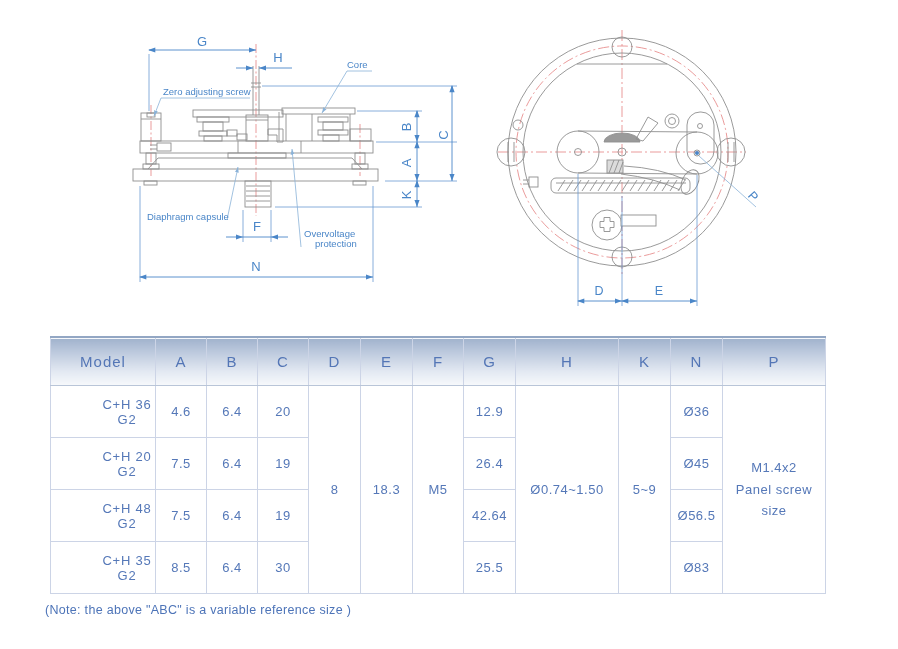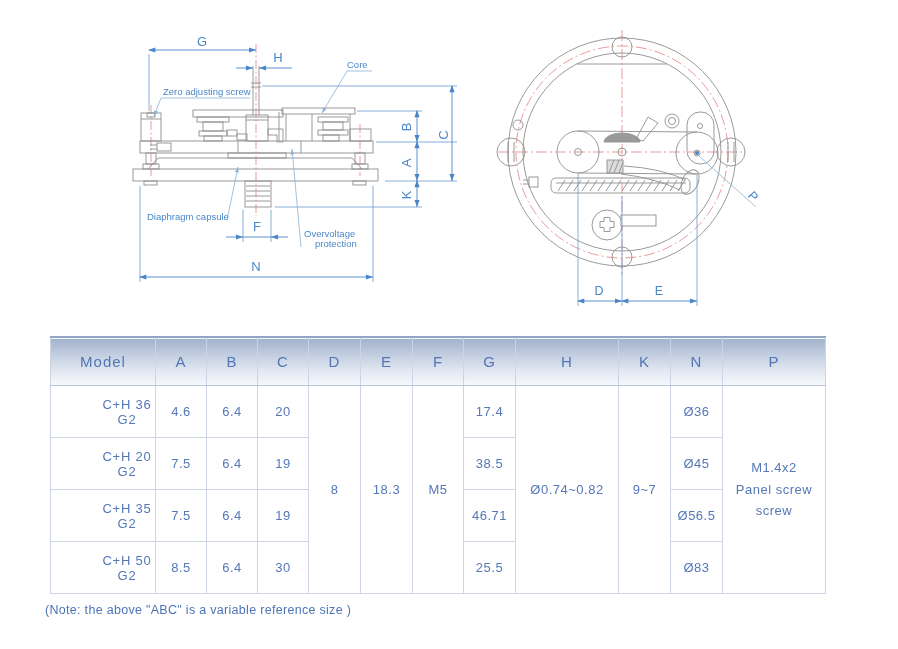--- a/index.html
+++ b/index.html
@@ -290,48 +290,48 @@
     </thead>
     <tbody>
       <tr>
         <td class="model-col">C+H 36 G2</td>
         <td>4.6</td>
         <td>6.4</td>
         <td>20</td>
         <td rowspan="4">8</td>
         <td rowspan="4">18.3</td>
         <td rowspan="4">M5</td>
-        <td>17.4</td>
-        <td rowspan="4">Ø0.74~0.82</td>
-        <td rowspan="4">9~7</td>
+        <td>12.9</td>
+        <td rowspan="4">Ø0.74~1.50</td>
+        <td rowspan="4">5~9</td>
         <td>Ø36</td>
         <td rowspan="4">
           <div class="p-line">M1.4x2</div>
           <div class="p-line">Panel screw</div>
-          <div class="p-line">screw</div>
+          <div class="p-line">size</div>
         </td>
       </tr>
       <tr>
         <td class="model-col">C+H 20 G2</td>
         <td>7.5</td>
         <td>6.4</td>
         <td>19</td>
-        <td>38.5</td>
+        <td>26.4</td>
         <td>Ø45</td>
       </tr>
       <tr>
-        <td class="model-col">C+H 35 G2</td>
+        <td class="model-col">C+H 48 G2</td>
         <td>7.5</td>
         <td>6.4</td>
         <td>19</td>
-        <td>46.71</td>
+        <td>42.64</td>
         <td>Ø56.5</td>
       </tr>
       <tr>
-        <td class="model-col">C+H 50 G2</td>
+        <td class="model-col">C+H 35 G2</td>
         <td>8.5</td>
         <td>6.4</td>
         <td>30</td>
         <td>25.5</td>
         <td>Ø83</td>
       </tr>
     </tbody>
   </table>
 
   <div id="note">(Note: the above "ABC" is a variable reference size )</div>

